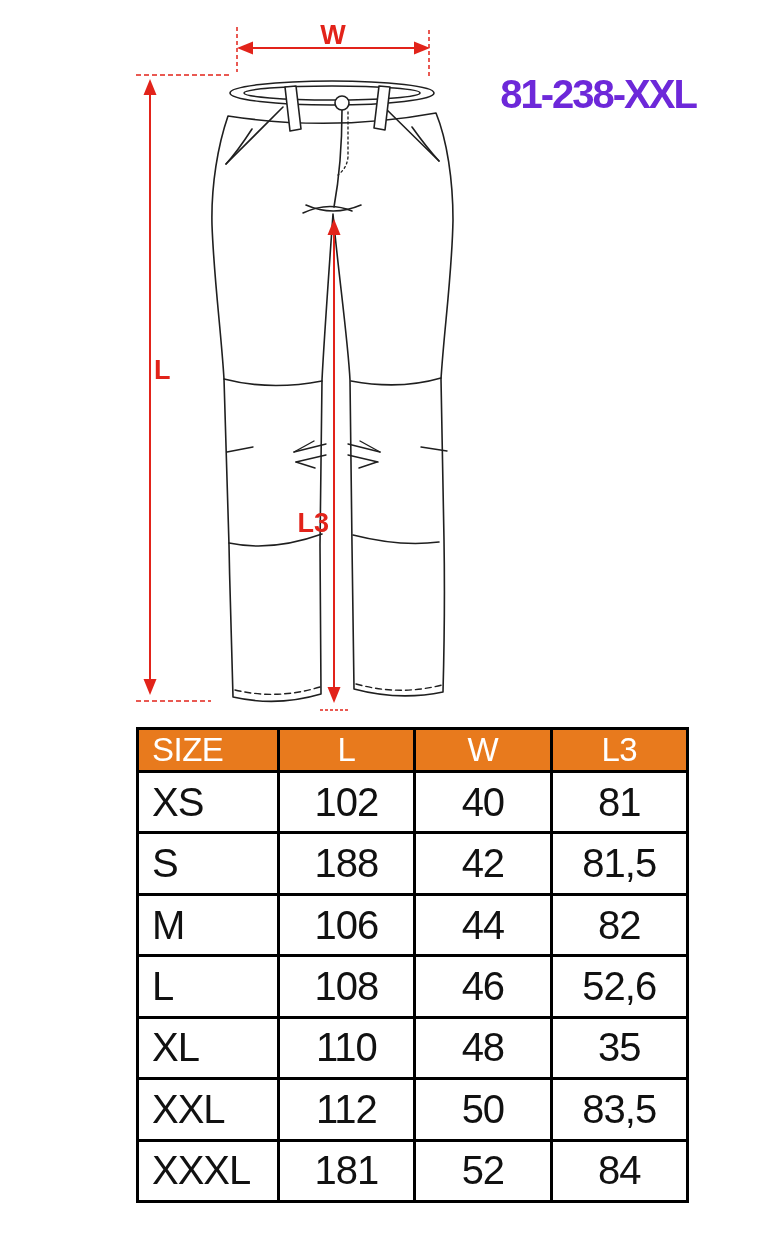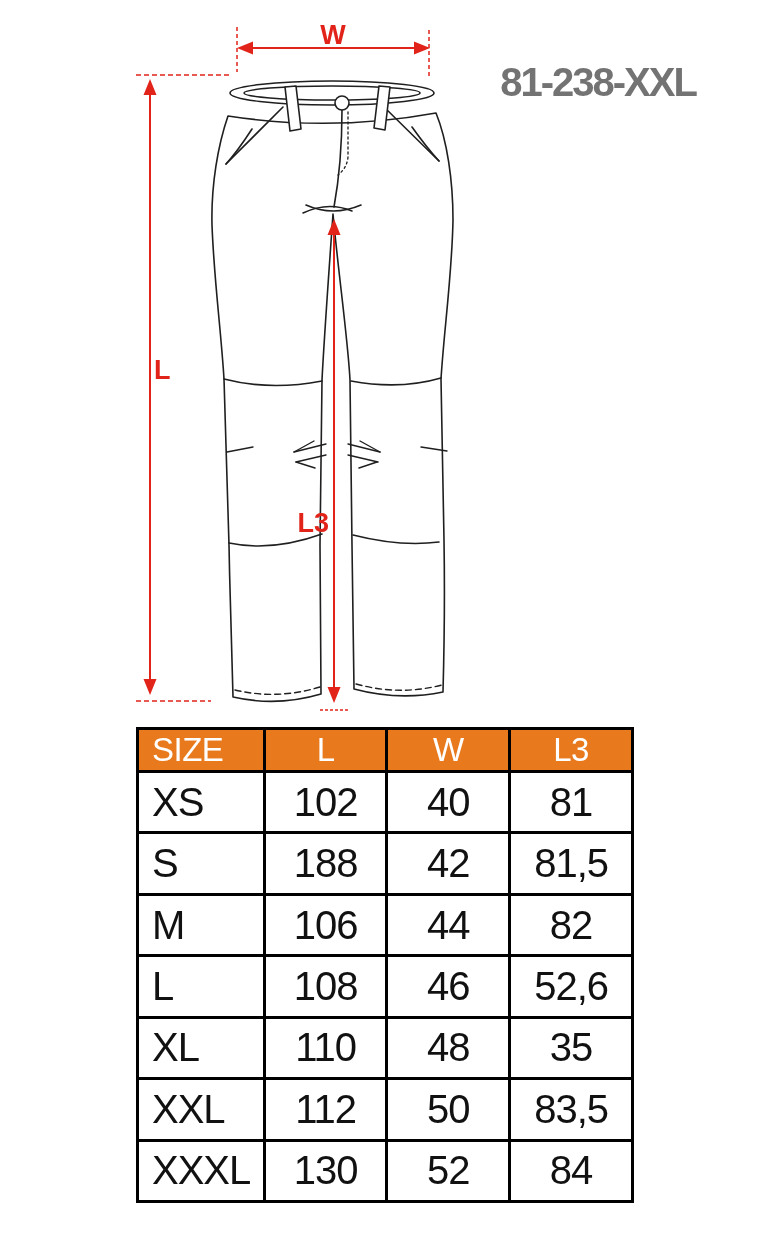--- a/index.html
+++ b/index.html
@@ -1,28 +1,28 @@
 <!DOCTYPE html>
 <html><head>
 <meta charset="utf-8">
 <style>
   html,body { margin:0; padding:0; background:#ffffff; }
   .canvas {
     position:relative; width:771px; height:1250px; background:#ffffff;
     font-family:"Liberation Sans", sans-serif; overflow:hidden;
   }
   .product-code {
-    position:absolute; left:480px; top:60px; width:236px;
+    position:absolute; left:480px; top:72px; width:236px;
     text-align:center; font-size:40px; font-weight:700;
-    letter-spacing:-2px; color:#737373; white-space:nowrap;
+    letter-spacing:-2px; color:#6d28d9; white-space:nowrap;
   }
   svg.diagram { position:absolute; left:0; top:0; }
 
   table.size-table {
-    position:absolute; left:136px; top:727px; width:498px; height:476px;
+    position:absolute; left:136px; top:727px; width:553px; height:476px;
     border-collapse:collapse; table-layout:fixed;
   }
   .size-table th, .size-table td { border:3px solid #000; overflow:hidden; }
   .size-table thead th {
     background:#E87A1D; color:#ffffff; font-weight:400;
     font-size:33px; letter-spacing:-0.5px;
   }
   .size-table td {
     background:#ffffff; color:#111111; font-weight:400;
     font-size:40px; letter-spacing:-1px; text-align:center;
@@ -182,19 +182,19 @@
         <td>35</td>
       </tr>
       <tr>
         <td class="c0">XXL</td>
         <td>112</td>
         <td>50</td>
         <td>83,5</td>
       </tr>
       <tr>
         <td class="c0">XXXL</td>
-        <td>130</td>
+        <td>181</td>
         <td>52</td>
         <td>84</td>
       </tr>
     </tbody>
   </table>
 </div>
 
 </body></html>

